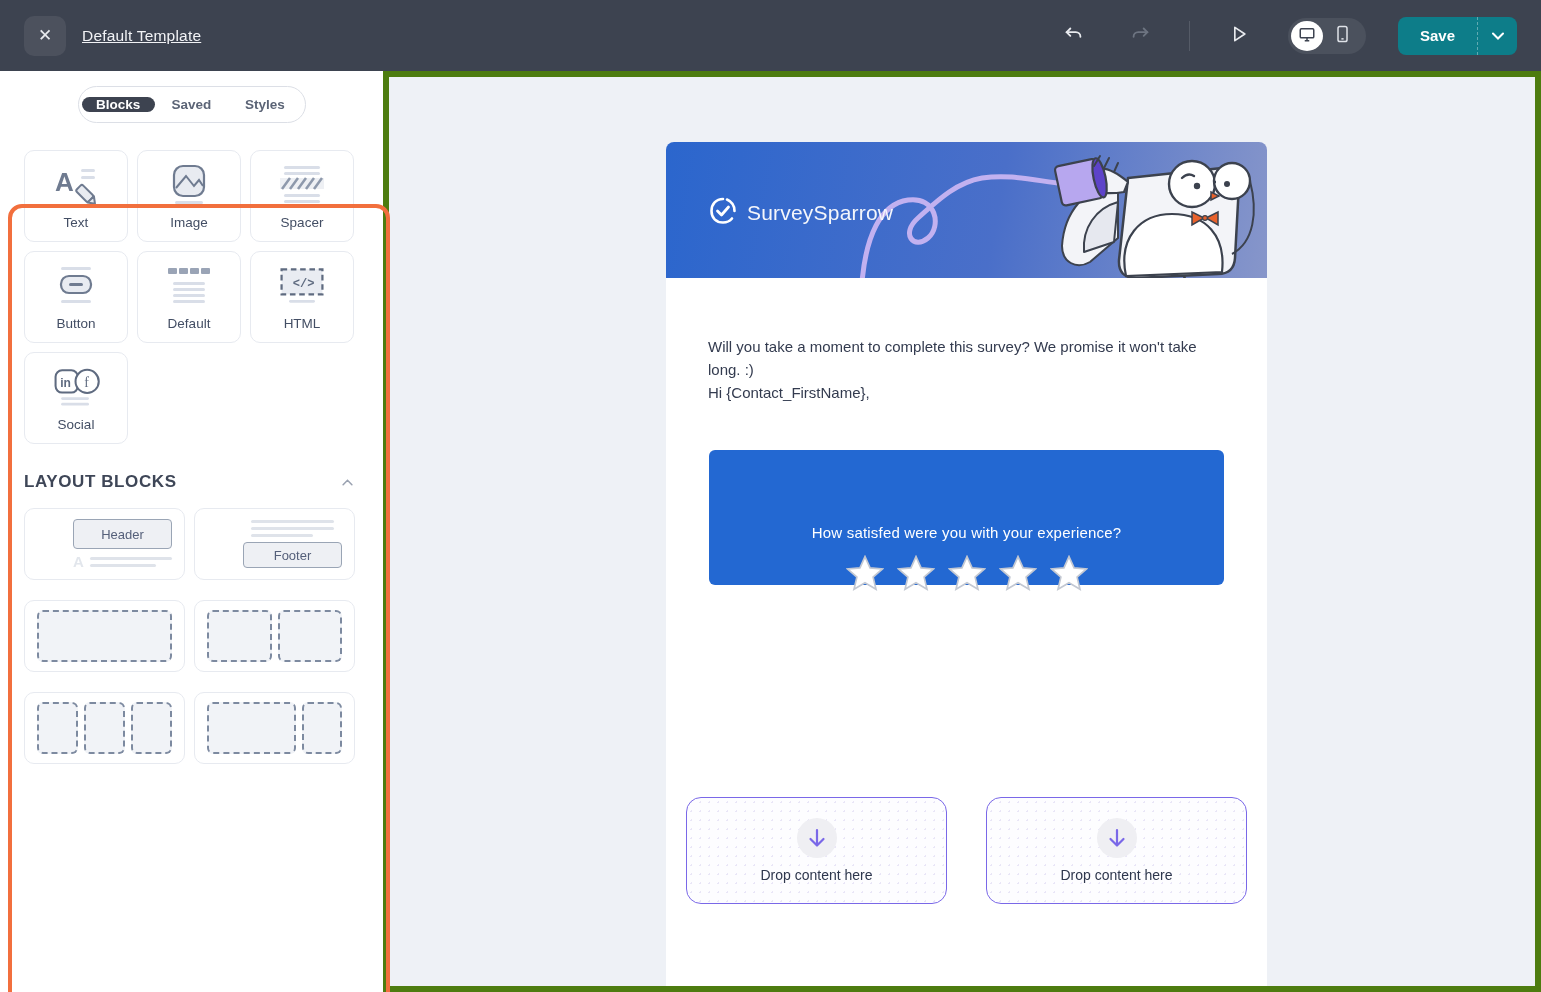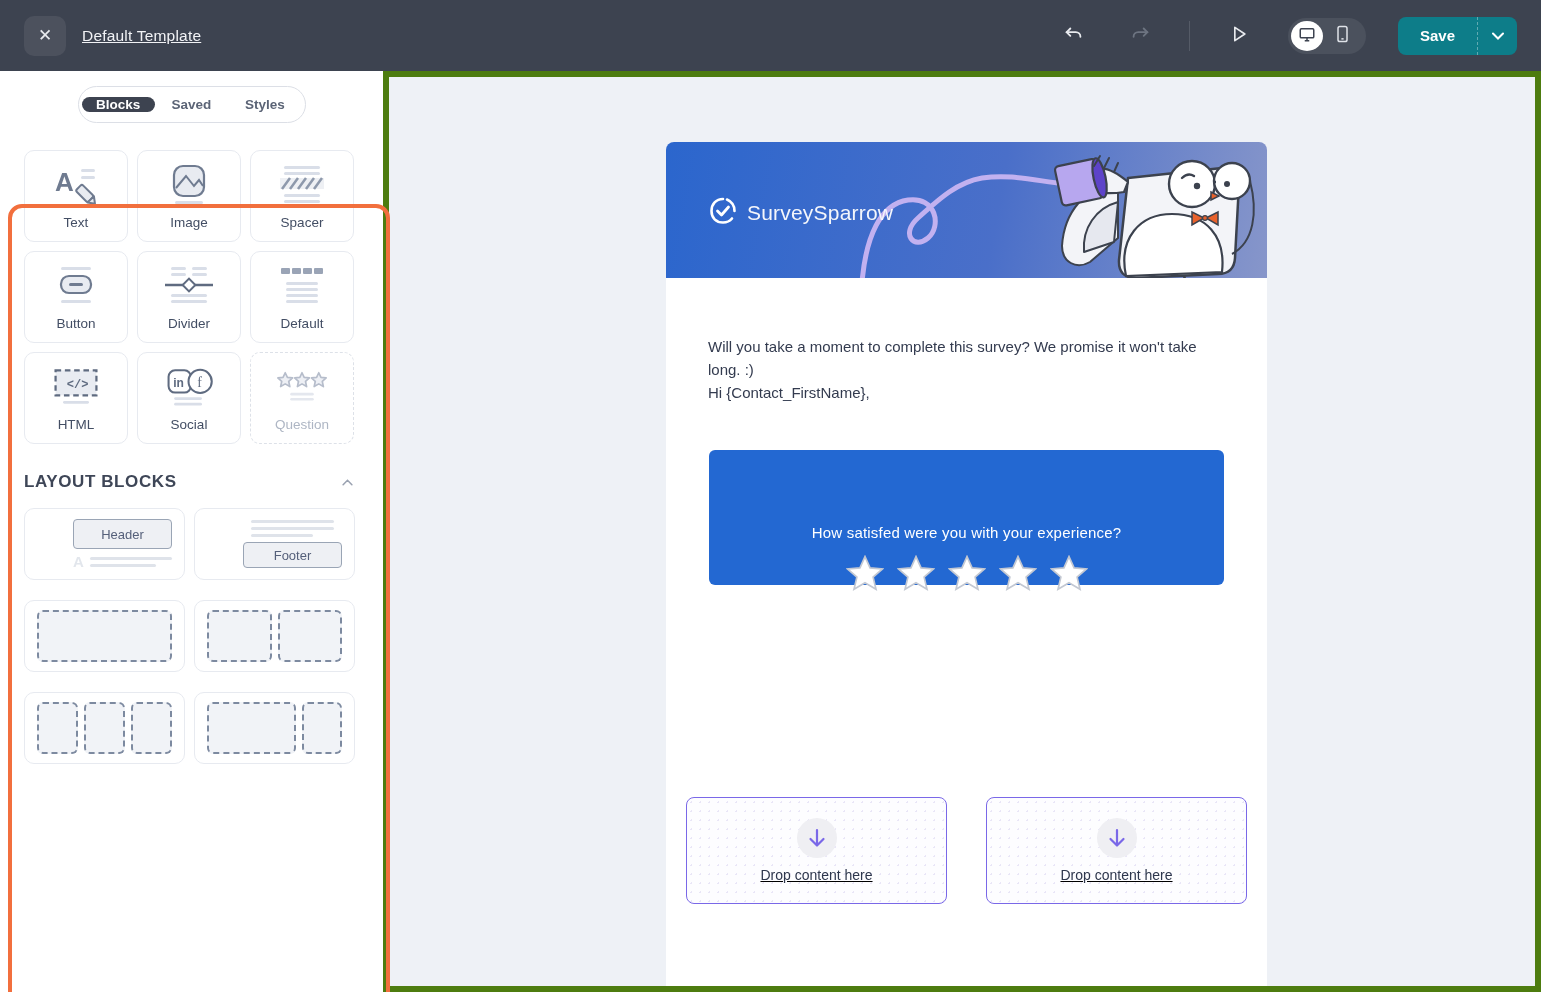--- a/index.html
+++ b/index.html
@@ -85,25 +85,25 @@
 
   .email-text { padding:57px 60px 0 42px; font-size:15px; line-height:23px; color:#333b4f; }
 
   .qcard { margin:46px auto 0 auto; width:515px; height:135px; background:#2368d2;
     border-radius:6px; text-align:center; padding-top:28px; }
   .qtitle { color:#ffffff; font-size:15px; font-weight:normal; letter-spacing:.2px;margin-top:46px; }
   .stars { margin-top:14px; display:flex; justify-content:center; gap:13px; }
 
   .dropzones { position:absolute; top:655px; left:0; width:100%; display:flex;
     justify-content:center; gap:39px; }
-  .dropzone { width:261px; height:107px; border:1.5px solid #7a68e8; border-radius:8px;
+  .dropzone { width:261px; height:107px; border:1.5px solid #7a68e8; border-radius:15px;
     background-color:#fdfdff;
     background-image:radial-gradient(#e9e6f7 1px, transparent 1px);
     background-size:9px 9px; display:flex; flex-direction:column; align-items:center;
-    justify-content:center; gap:9px; cursor:pointer;text-decoration:underline; }
+    justify-content:center; gap:9px; cursor:pointer; }
   .drop-circle { width:40px; height:40px; border-radius:50%; background:#efeff3;
     display:flex; align-items:center; justify-content:center; }
   .drop-label { font-size:14px; color:#2e374d; }
 
   .highlight-box { position:absolute; left:8px; top:133px; width:382px; height:853px;
     border:4px solid #f26f3d; border-radius:14px; pointer-events:none; z-index:40; }
 </style>
 </head>
 <body>
 
@@ -227,35 +227,20 @@
           <svg width="46" height="42" viewBox="0 0 46 42">
             <rect x="8" y="2" width="30" height="3" rx="1.5" fill="#d9dee8"></rect>
             <rect x="8" y="11" width="30" height="17" rx="8" fill="#e8ebf1" stroke="#6f7b90" stroke-width="2.2"></rect>
             <rect x="16" y="18" width="14" height="3" rx="1.5" fill="#6f7b90"></rect>
             <rect x="8" y="35" width="30" height="3" rx="1.5" fill="#d9dee8"></rect>
           </svg>
         </span>
         <span class="block-label">Button</span>
       </div>
 
-      <div class="block-tile">
-        <span class="bicon">
-          <svg width="52" height="42" viewBox="0 0 52 42">
-            <rect x="8" y="2" width="15" height="3" rx="1.5" fill="#d9dee8"></rect>
-            <rect x="29" y="2" width="15" height="3" rx="1.5" fill="#d9dee8"></rect>
-            <rect x="8" y="8" width="15" height="3" rx="1.5" fill="#d9dee8"></rect>
-            <rect x="29" y="8" width="15" height="3" rx="1.5" fill="#d9dee8"></rect>
-            <path d="M2 20 H20 M32 20 H50" stroke="#5f6b80" stroke-width="2.5"></path>
-            <rect x="21.5" y="15.5" width="9" height="9" transform="rotate(45 26 20)" fill="none" stroke="#5f6b80" stroke-width="2"></rect>
-            <rect x="8" y="29" width="36" height="3" rx="1.5" fill="#d9dee8"></rect>
-            <rect x="8" y="35" width="36" height="3" rx="1.5" fill="#d9dee8"></rect>
-          </svg>
-        </span>
-        <span class="block-label">Divider</span>
-      </div>
 
       <div class="block-tile">
         <span class="bicon">
           <svg width="48" height="42" viewBox="0 0 48 42">
             <rect x="3" y="3" width="9" height="6" rx="1" fill="#9aa4b6"></rect>
             <rect x="14" y="3" width="9" height="6" rx="1" fill="#9aa4b6"></rect>
             <rect x="25" y="3" width="9" height="6" rx="1" fill="#9aa4b6"></rect>
             <rect x="36" y="3" width="9" height="6" rx="1" fill="#9aa4b6"></rect>
             <rect x="8" y="17" width="32" height="3" rx="1.5" fill="#d9dee8"></rect>
             <rect x="8" y="23" width="32" height="3" rx="1.5" fill="#d9dee8"></rect>
@@ -284,34 +269,20 @@
             <text x="11" y="21" font-size="13" font-weight="bold" fill="#5f6b80" font-family="Liberation Sans,sans-serif">in</text>
             <circle cx="40" cy="15" r="12.5" fill="#fff" stroke="#5f6b80" stroke-width="2.2"></circle>
             <text x="37" y="21" font-size="15" fill="#5f6b80" font-family="Liberation Serif,serif">f</text>
             <rect x="12" y="32" width="30" height="3" rx="1.5" fill="#d9dee8"></rect>
             <rect x="12" y="38" width="30" height="3" rx="1.5" fill="#d9dee8"></rect>
           </svg>
         </span>
         <span class="block-label">Social</span>
       </div>
 
-      <div class="block-tile disabled">
-        <span class="bicon">
-          <svg width="62" height="42" viewBox="0 0 62 42">
-            <g fill="#eef0f5" stroke="#b6bdcb" stroke-width="2" stroke-linejoin="round">
-              <path d="M11 4 l2.6 5.6 6.2 .6 -4.6 4.2 1.3 6.1 -5.5 -3.2 -5.5 3.2 1.3 -6.1 -4.6 -4.2 6.2 -.6 Z"></path>
-              <path d="M31 4 l2.6 5.6 6.2 .6 -4.6 4.2 1.3 6.1 -5.5 -3.2 -5.5 3.2 1.3 -6.1 -4.6 -4.2 6.2 -.6 Z"></path>
-              <path d="M51 4 l2.6 5.6 6.2 .6 -4.6 4.2 1.3 6.1 -5.5 -3.2 -5.5 3.2 1.3 -6.1 -4.6 -4.2 6.2 -.6 Z"></path>
-            </g>
-            <rect x="17" y="28" width="28" height="3" rx="1.5" fill="#e4e7ee"></rect>
-            <rect x="17" y="34" width="28" height="3" rx="1.5" fill="#e4e7ee"></rect>
-          </svg>
-        </span>
-        <span class="block-label">Question</span>
-      </div>
     </div>
 
     <div class="layout-head">
       <span class="layout-title">LAYOUT BLOCKS</span>
       <span class="collapse-chevron">
         <svg width="11" height="7" viewBox="0 0 12 8" fill="none" stroke="#9aa2b1" stroke-width="1.8" stroke-linecap="round">
             <path d="M1 6.5 L6 1.5 L11 6.5"></path>
           </svg>
       </span>
     </div>

